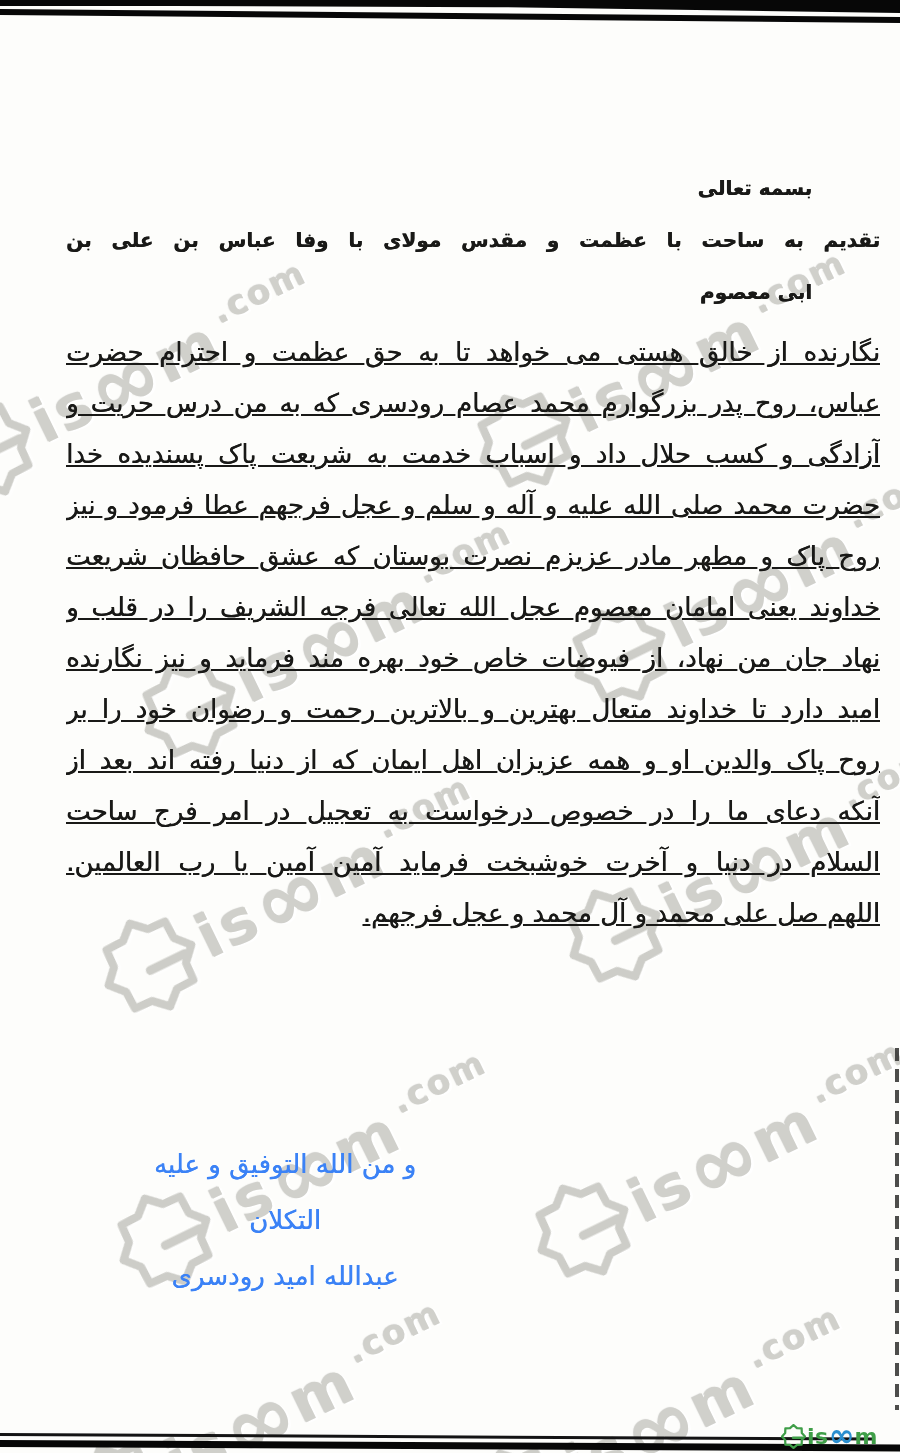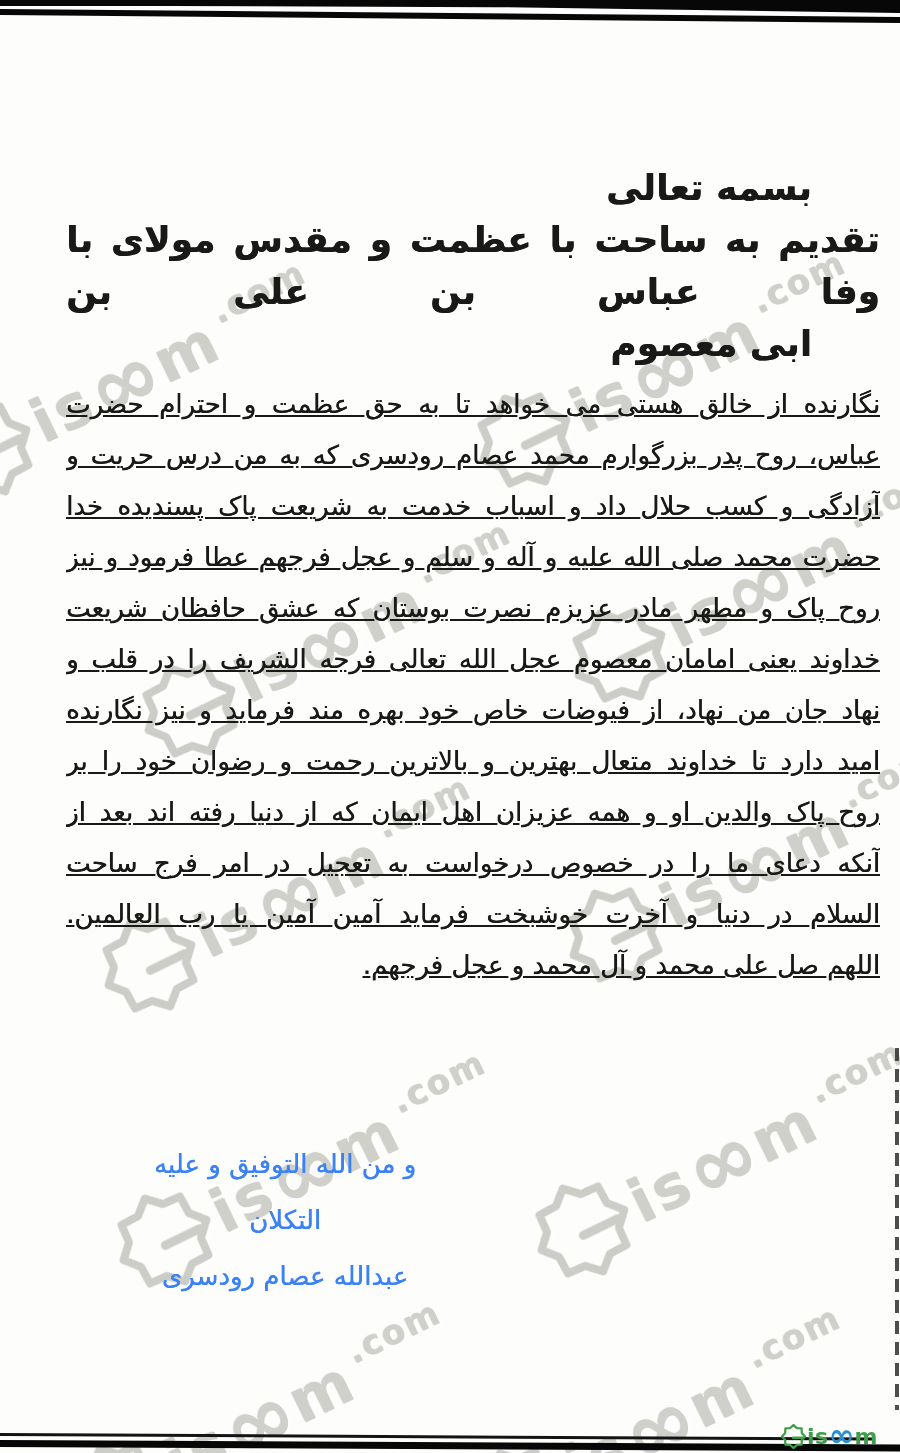--- a/index.html
+++ b/index.html
@@ -49,21 +49,21 @@
   .wm .wm-m{font-size:60px;font-weight:bold;}
   .wm .wm-tld{font-size:34px;font-weight:bold;transform:translateY(-22px);margin-left:5px;letter-spacing:2px;}
 
   
   #text-block{
     position:absolute;left:66px;right:20px;top:162px;z-index:3;
     direction:rtl;color:#191917;
     text-shadow:0.4px 0 0 currentColor;
   }
   .h-line{
-    font-weight:bold;font-size:36px;line-height:52px;
+    font-weight:bold;font-size:20px;line-height:52px;
     text-align:right;
   }
   .h-indent{padding-left:0;padding-right:68px;}
   .h-justify{text-align:justify;text-align-last:justify;}
   .b-line{
     font-size:26px;line-height:51px;height:51px;overflow:hidden;
     text-align:justify;text-align-last:justify;text-decoration:underline;
   }
   .b-line.b-last{text-align:left;text-align-last:right;}
   #body-block{margin-top:9px;}
@@ -215,21 +215,21 @@
       <div class="b-line">امید دارد تا خداوند متعال بهترین و بالاترین رحمت و رضوان خود را بر</div>
       <div class="b-line">روح پاک والدین او و همه عزیزان اهل ایمان که از دنیا رفته اند بعد از</div>
       <div class="b-line">آنکه دعای ما را در خصوص درخواست به تعجیل در امر فرج ساحت</div>
       <div class="b-line">السلام در دنیا و آخرت خوشبخت فرماید آمین آمین یا رب العالمین.</div>
       <div class="b-line b-last">اللهم صل علی محمد و آل محمد و عجل فرجهم.</div>
     </div>
   </div>
 
   <div id="closing-block">
     <div>و من الله التوفیق و علیه التکلان</div>
-    <div>عبدالله عصام رودسری</div>
+    <div>عبدالله امید رودسری</div>
   </div>
 
   <div id="site-logo">
     <svg width="25" height="25" viewBox="0 0 100 100">
       <polygon fill="none" stroke="#3f9e48" stroke-width="9" stroke-linejoin="round" points="96,50 83.3,63.8 82.5,82.5 63.8,83.3 50,96 36.2,83.3 17.5,82.5 16.7,63.8 4,50 16.7,36.2 17.5,17.5 36.2,16.7 50,4 63.8,16.7 82.5,17.5 83.3,36.2"></polygon>
       <line x1="48" y1="55" x2="86" y2="55" stroke="#3f9e48" stroke-width="10" stroke-linecap="round"></line>
     </svg>
     <span class="lg-g" style="color: rgb(63, 158, 72);">is</span>
     <span class="lg-oo" style="color: rgb(42, 143, 208);">∞</span>
     <span class="lg-m" style="color: rgb(63, 158, 72);">m</span>

